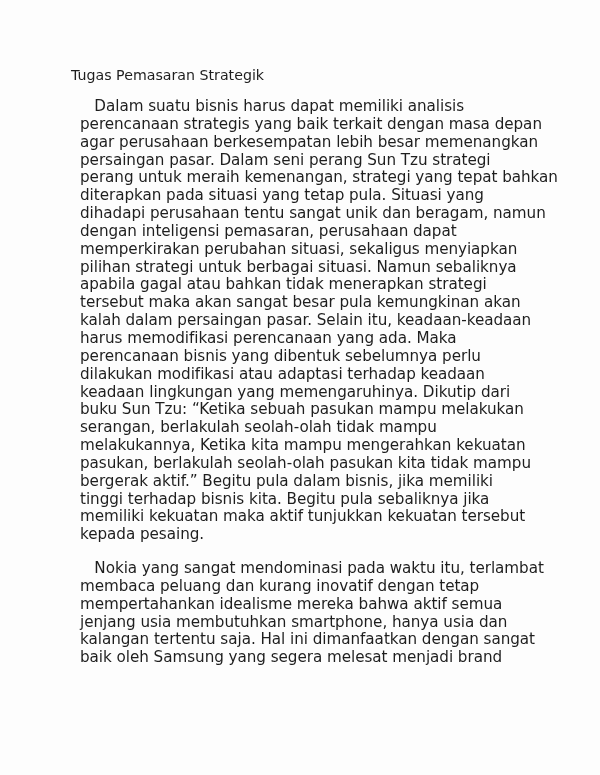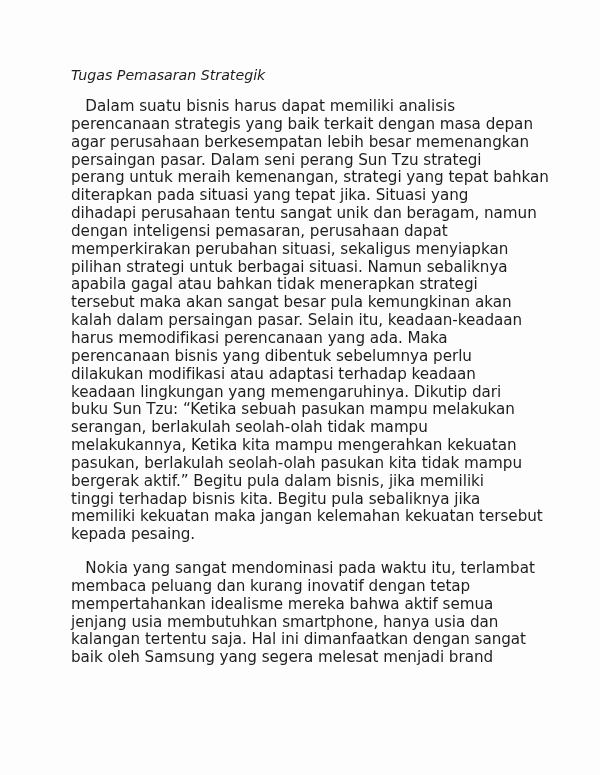--- a/index.html
+++ b/index.html
@@ -2,56 +2,56 @@
 <html><head>
   <meta charset="utf-8">
   <style>
     html, body { margin: 0; padding: 0; }
     body {
       width: 600px; height: 775px; background: #fdfdfd; overflow: hidden;
       font-family: "DejaVu Sans", sans-serif; color: #1e1e1e;
       position: relative;
     }
     .page { position: absolute; left: 71px; top: 66px; width: 470px; }
-    .title { font-size: 14.2px; line-height: 18px; margin: 0 0 14px 0; white-space: nowrap; font-style: italic; }
-    .para { margin: 0; }
+    .title { font-size: 14.2px; line-height: 18px; margin: 0 0 14px 0; white-space: nowrap; }
+    .para { margin: 9px; }
     .line { font-size: 15.2px; line-height: 17.85px; white-space: nowrap; display: block; letter-spacing: -0.05px; }
     .p2 { margin-top: 16px; }
   </style>
 </head>
 <body>
 
 <div class="page">
   <div class="title">Tugas Pemasaran Strategik</div>
 
   <div class="para p1">
     <span class="line" style="white-space:pre">   Dalam suatu bisnis harus dapat memiliki analisis</span>
     <span class="line">perencanaan strategis yang baik terkait dengan masa depan</span>
     <span class="line">agar perusahaan berkesempatan lebih besar memenangkan</span>
     <span class="line">persaingan pasar. Dalam seni perang Sun Tzu strategi</span>
     <span class="line">perang untuk meraih kemenangan, strategi yang tepat bahkan</span>
-    <span class="line">diterapkan pada situasi yang tepat jika. Situasi yang</span>
+    <span class="line">diterapkan pada situasi yang tetap pula. Situasi yang</span>
     <span class="line">dihadapi perusahaan tentu sangat unik dan beragam, namun</span>
     <span class="line">dengan inteligensi pemasaran, perusahaan dapat</span>
     <span class="line">memperkirakan perubahan situasi, sekaligus menyiapkan</span>
     <span class="line">pilihan strategi untuk berbagai situasi. Namun sebaliknya</span>
     <span class="line">apabila gagal atau bahkan tidak menerapkan strategi</span>
     <span class="line">tersebut maka akan sangat besar pula kemungkinan akan</span>
     <span class="line">kalah dalam persaingan pasar. Selain itu, keadaan-keadaan</span>
     <span class="line">harus memodifikasi perencanaan yang ada. Maka</span>
     <span class="line">perencanaan bisnis yang dibentuk sebelumnya perlu</span>
     <span class="line">dilakukan modifikasi atau adaptasi terhadap keadaan</span>
     <span class="line">keadaan lingkungan yang memengaruhinya. Dikutip dari</span>
     <span class="line">buku Sun Tzu: “Ketika sebuah pasukan mampu melakukan</span>
     <span class="line">serangan, berlakulah seolah-olah tidak mampu</span>
     <span class="line">melakukannya, Ketika kita mampu mengerahkan kekuatan</span>
     <span class="line">pasukan, berlakulah seolah-olah pasukan kita tidak mampu</span>
     <span class="line">bergerak aktif.” Begitu pula dalam bisnis, jika memiliki</span>
     <span class="line">tinggi terhadap bisnis kita. Begitu pula sebaliknya jika</span>
-    <span class="line">memiliki kekuatan maka jangan kelemahan kekuatan tersebut</span>
+    <span class="line">memiliki kekuatan maka aktif tunjukkan kekuatan tersebut</span>
     <span class="line">kepada pesaing.</span>
   </div>
 
   <div class="para p2">
     <span class="line" style="white-space:pre">   Nokia yang sangat mendominasi pada waktu itu, terlambat</span>
     <span class="line">membaca peluang dan kurang inovatif dengan tetap</span>
     <span class="line">mempertahankan idealisme mereka bahwa aktif semua</span>
     <span class="line">jenjang usia membutuhkan smartphone, hanya usia dan</span>
     <span class="line">kalangan tertentu saja. Hal ini dimanfaatkan dengan sangat</span>
     <span class="line">baik oleh Samsung yang segera melesat menjadi brand</span>

